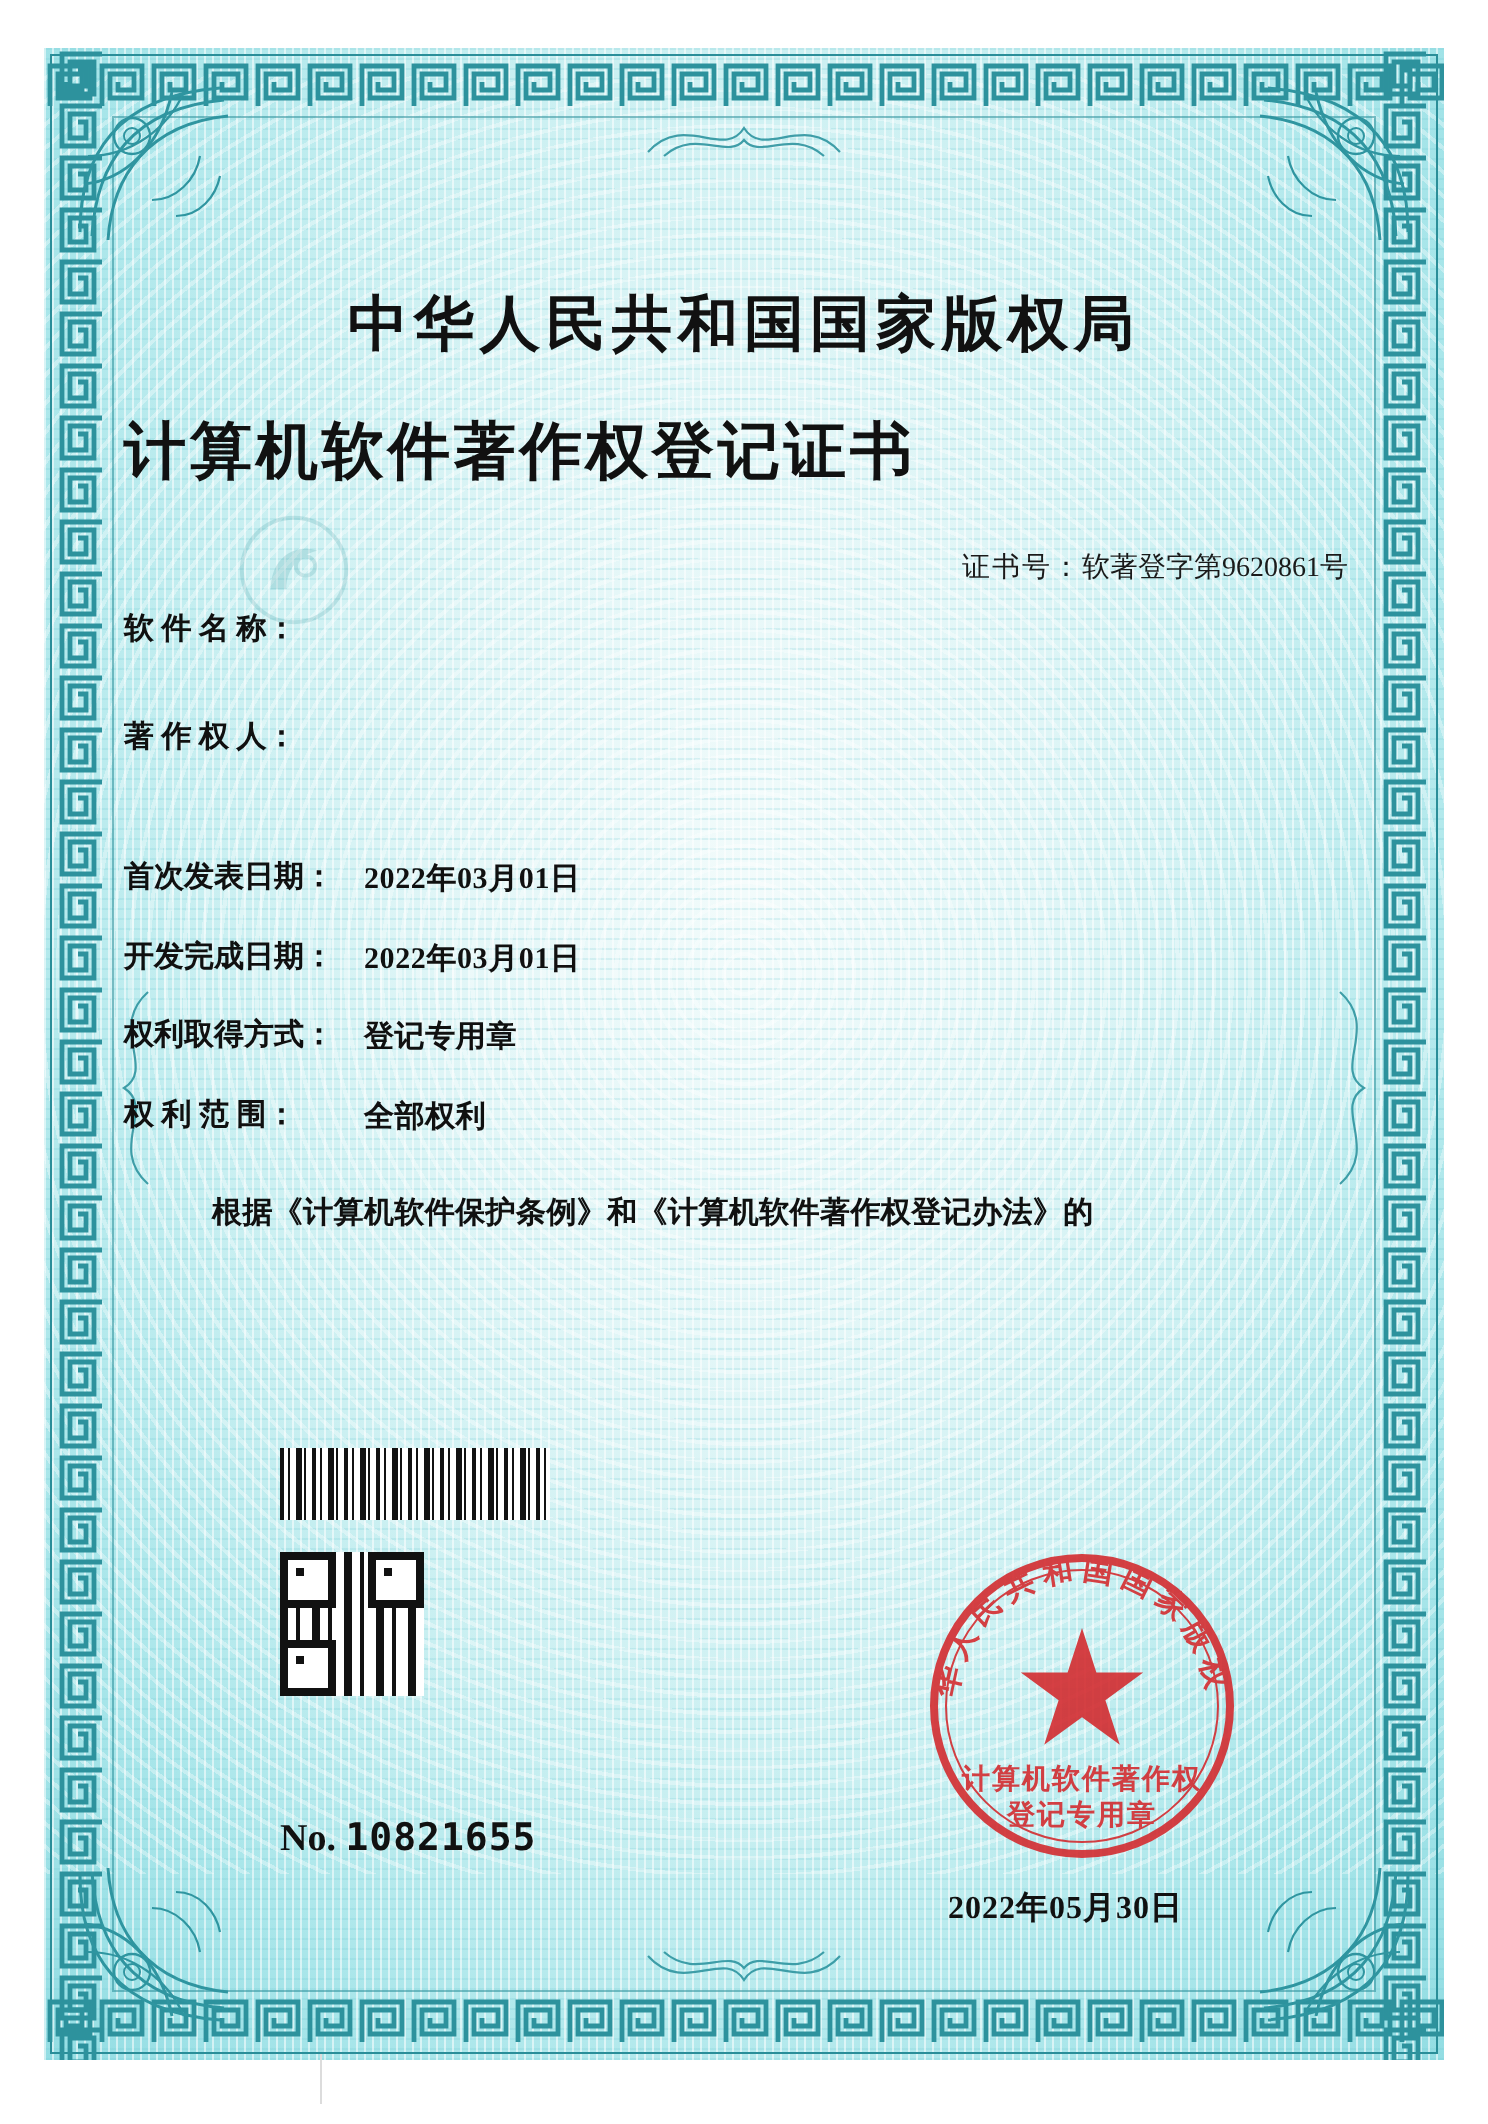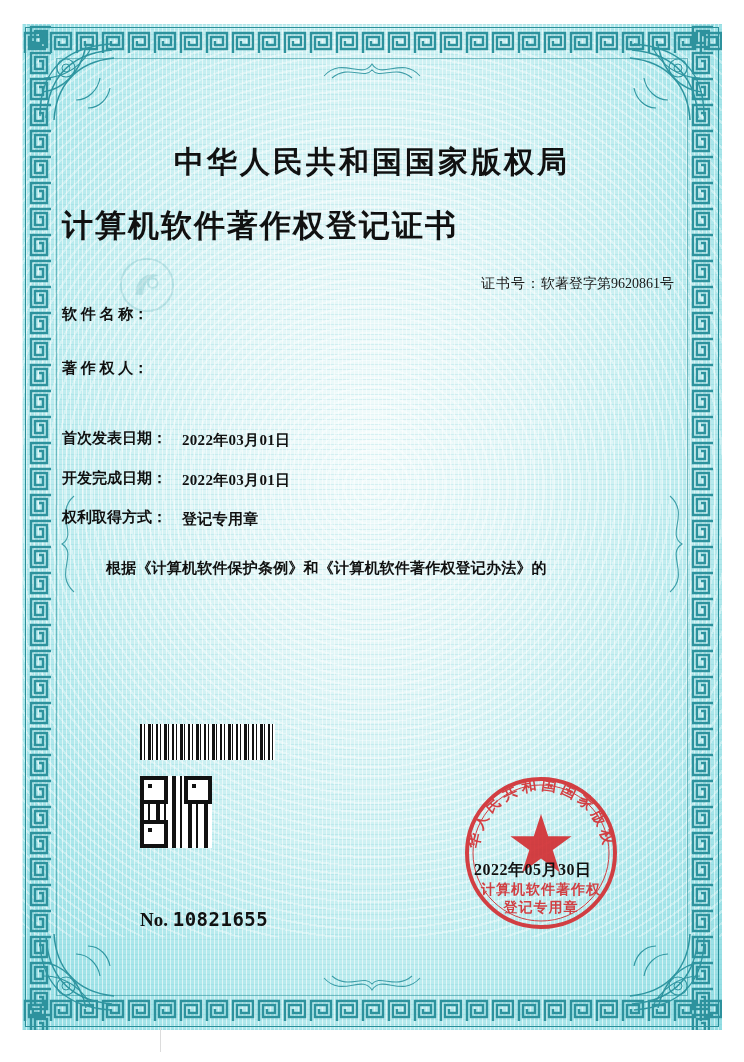--- a/index.html
+++ b/index.html
@@ -252,21 +252,21 @@
     z-index: 9;
     font-weight: 700;
   }
   .footer-no .num {
     font-family: "DejaVu Sans Mono", "Liberation Mono", monospace;
     letter-spacing: .5px;
   }
   .footer-date {
     position: absolute;
     left: 452px;
-    top: 836px;
+    top: 920px;
     font-size: 16px;
     color: #111;
     z-index: 9;
     font-weight: 700;
     letter-spacing: .5px;
   }
 
   
   .watermark {
     position: absolute;
@@ -441,20 +441,24 @@
         <div class="field-row">
           <div class="field-label sp0">开发完成日期：</div>
           <div class="field-value">2022年03月01日</div>
         </div>
 
         <div class="field-row">
           <div class="field-label sp0">权利取得方式：</div>
           <div class="field-value">登记专用章</div>
         </div>
 
+        <div class="field-row">
+          <div class="field-label sp0">权 利 范 围：</div>
+          <div class="field-value">全部权利</div>
+        </div>
 
 
       </div>
 
       <div class="para">
         <span class="indent">根据《计算机软件保护条例》和《计算机软件著作权登记办法》的</span><br>
       </div>
 
     </div>
 

